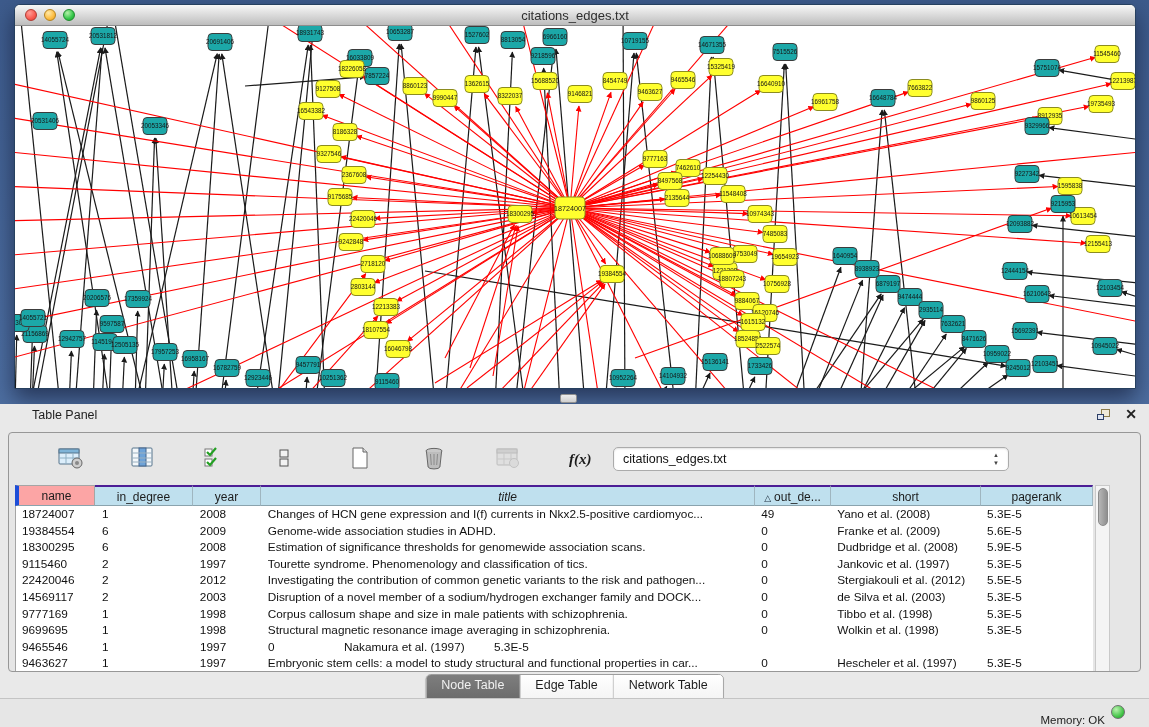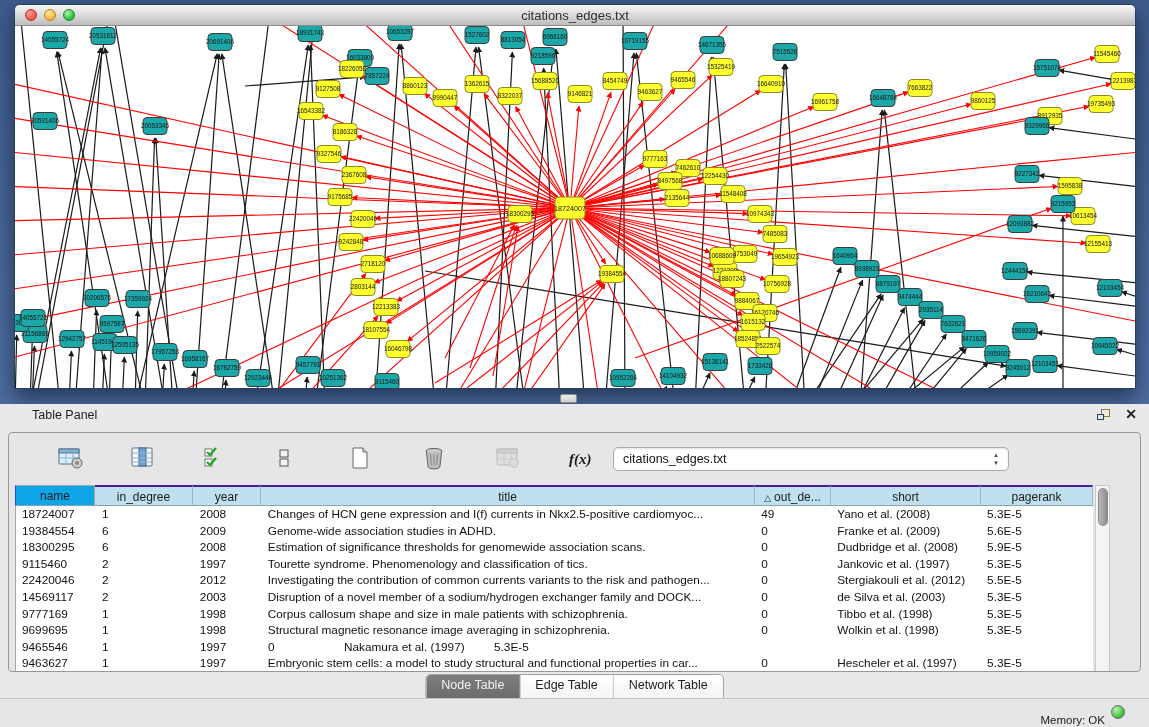--- a/index.html
+++ b/index.html
@@ -52,22 +52,22 @@
     box-shadow:inset 0 1px 2px rgba(0,0,0,.12); }
   .combo .val { position:absolute; left:9px; top:0; line-height:23px; font-size:12.5px; color:#111; }
   .combo .spin { position:absolute; right:9px; top:3px; font-size:6px; line-height:8px;
     color:#444; text-align:center; }
 
   .grid { position:absolute; left:6px; top:52px; }
   .grid-header { display:flex; height:21px; }
   .gh-cell { height:21px; line-height:20px; text-align:center; font-size:12px; color:#1c1c1c;
     background:#bfe0ee; border-right:1px solid #9fb6c0; border-top:2px solid #4c1d95;
     border-bottom:1px solid #8aa3ad; overflow:hidden; white-space:nowrap; }
-  .gh-cell:first-child { background:#0ea5e9; border-right:1px solid #a5a5a5;
-    border-top:1px solid #a5a5a5; border-left:1px solid #1d4ed8;}
+  .gh-cell:first-child { background:#fca5a5; border-right:1px solid #a5a5a5;
+    border-top:1px solid #a5a5a5; border-left:4px solid #1d4ed8;}
   .gh-cell .tri { font-size:9px; margin-right:3px; color:#203040; }
   .grid-body { background:#fff; border-left:1px solid #a5a5a5; }
   .grid-row { display:flex; height:16.6px; }
   .g-cell { height:16.6px; line-height:16.6px; font-size:11.8px; color:#111;
     padding-left:6px; overflow:hidden; white-space:nowrap; }
   .scrollbar { position:absolute; top:52px; width:15px; background:#f4f4f4;
     border:1px solid #c9c9c9; }
   .thumb { position:absolute; left:1.5px; top:2px; width:10px; height:38px; border-radius:6px;
     background:linear-gradient(90deg,#b6b6b6,#8f8f8f); border:1px solid #8a8a8a; }
 
@@ -823,21 +823,21 @@
           <div class="combo">
             <span class="val">citations_edges.txt</span>
             <span class="spin">▲<br>▼</span>
           </div>
         </div>
       <div class="grid">
         <div class="grid-header" id="grid-header">
             <div class="gh-cell" style="width: 80px;"><span>name</span></div>
             <div class="gh-cell" style="width: 98px;"><span>in_degree</span></div>
             <div class="gh-cell" style="width: 68px;"><span>year</span></div>
-            <div class="gh-cell" style="width: 494px;"><span>title</span></div>
+            <div class="gh-cell" style="width: 494px; font-style: italic;"><span>title</span></div>
             <div class="gh-cell" style="width: 76px;"><span class="tri">△</span><span>out_de...</span></div>
             <div class="gh-cell" style="width: 150px;"><span>short</span></div>
             <div class="gh-cell" style="width: 112px;"><span>pagerank</span></div>
           </div>
         <div class="grid-body" id="grid-body" style="width: 1078px;">
             <div class="grid-row">
               <div class="g-cell" style="width: 80px;">18724007</div>
               <div class="g-cell" style="width: 98px;">1</div>
               <div class="g-cell" style="width: 68px;">2008</div>
               <div class="g-cell" style="width: 494px;">Changes of HCN gene expression and I(f) currents in Nkx2.5-positive cardiomyoc...</div>
@@ -869,21 +869,21 @@
               <div class="g-cell" style="width: 68px;">1997</div>
               <div class="g-cell" style="width: 494px;">Tourette syndrome. Phenomenology and classification of tics.</div>
               <div class="g-cell" style="width: 76px;">0</div>
               <div class="g-cell" style="width: 150px;">Jankovic et al. (1997)</div>
               <div class="g-cell" style="width: 112px;">5.3E-5</div>
             </div>
             <div class="grid-row">
               <div class="g-cell" style="width: 80px;">22420046</div>
               <div class="g-cell" style="width: 98px;">2</div>
               <div class="g-cell" style="width: 68px;">2012</div>
-              <div class="g-cell" style="width: 494px;">Investigating the contribution of common currents variants to the risk and pathogen...</div>
+              <div class="g-cell" style="width: 494px;">Investigating the contribution of common genetic variants to the risk and pathogen...</div>
               <div class="g-cell" style="width: 76px;">0</div>
               <div class="g-cell" style="width: 150px;">Stergiakouli et al. (2012)</div>
               <div class="g-cell" style="width: 112px;">5.5E-5</div>
             </div>
             <div class="grid-row">
               <div class="g-cell" style="width: 80px;">14569117</div>
               <div class="g-cell" style="width: 98px;">2</div>
               <div class="g-cell" style="width: 68px;">2003</div>
               <div class="g-cell" style="width: 494px;">Disruption of a novel member of a sodium/hydrogen exchanger family and DOCK...</div>
               <div class="g-cell" style="width: 76px;">0</div>

